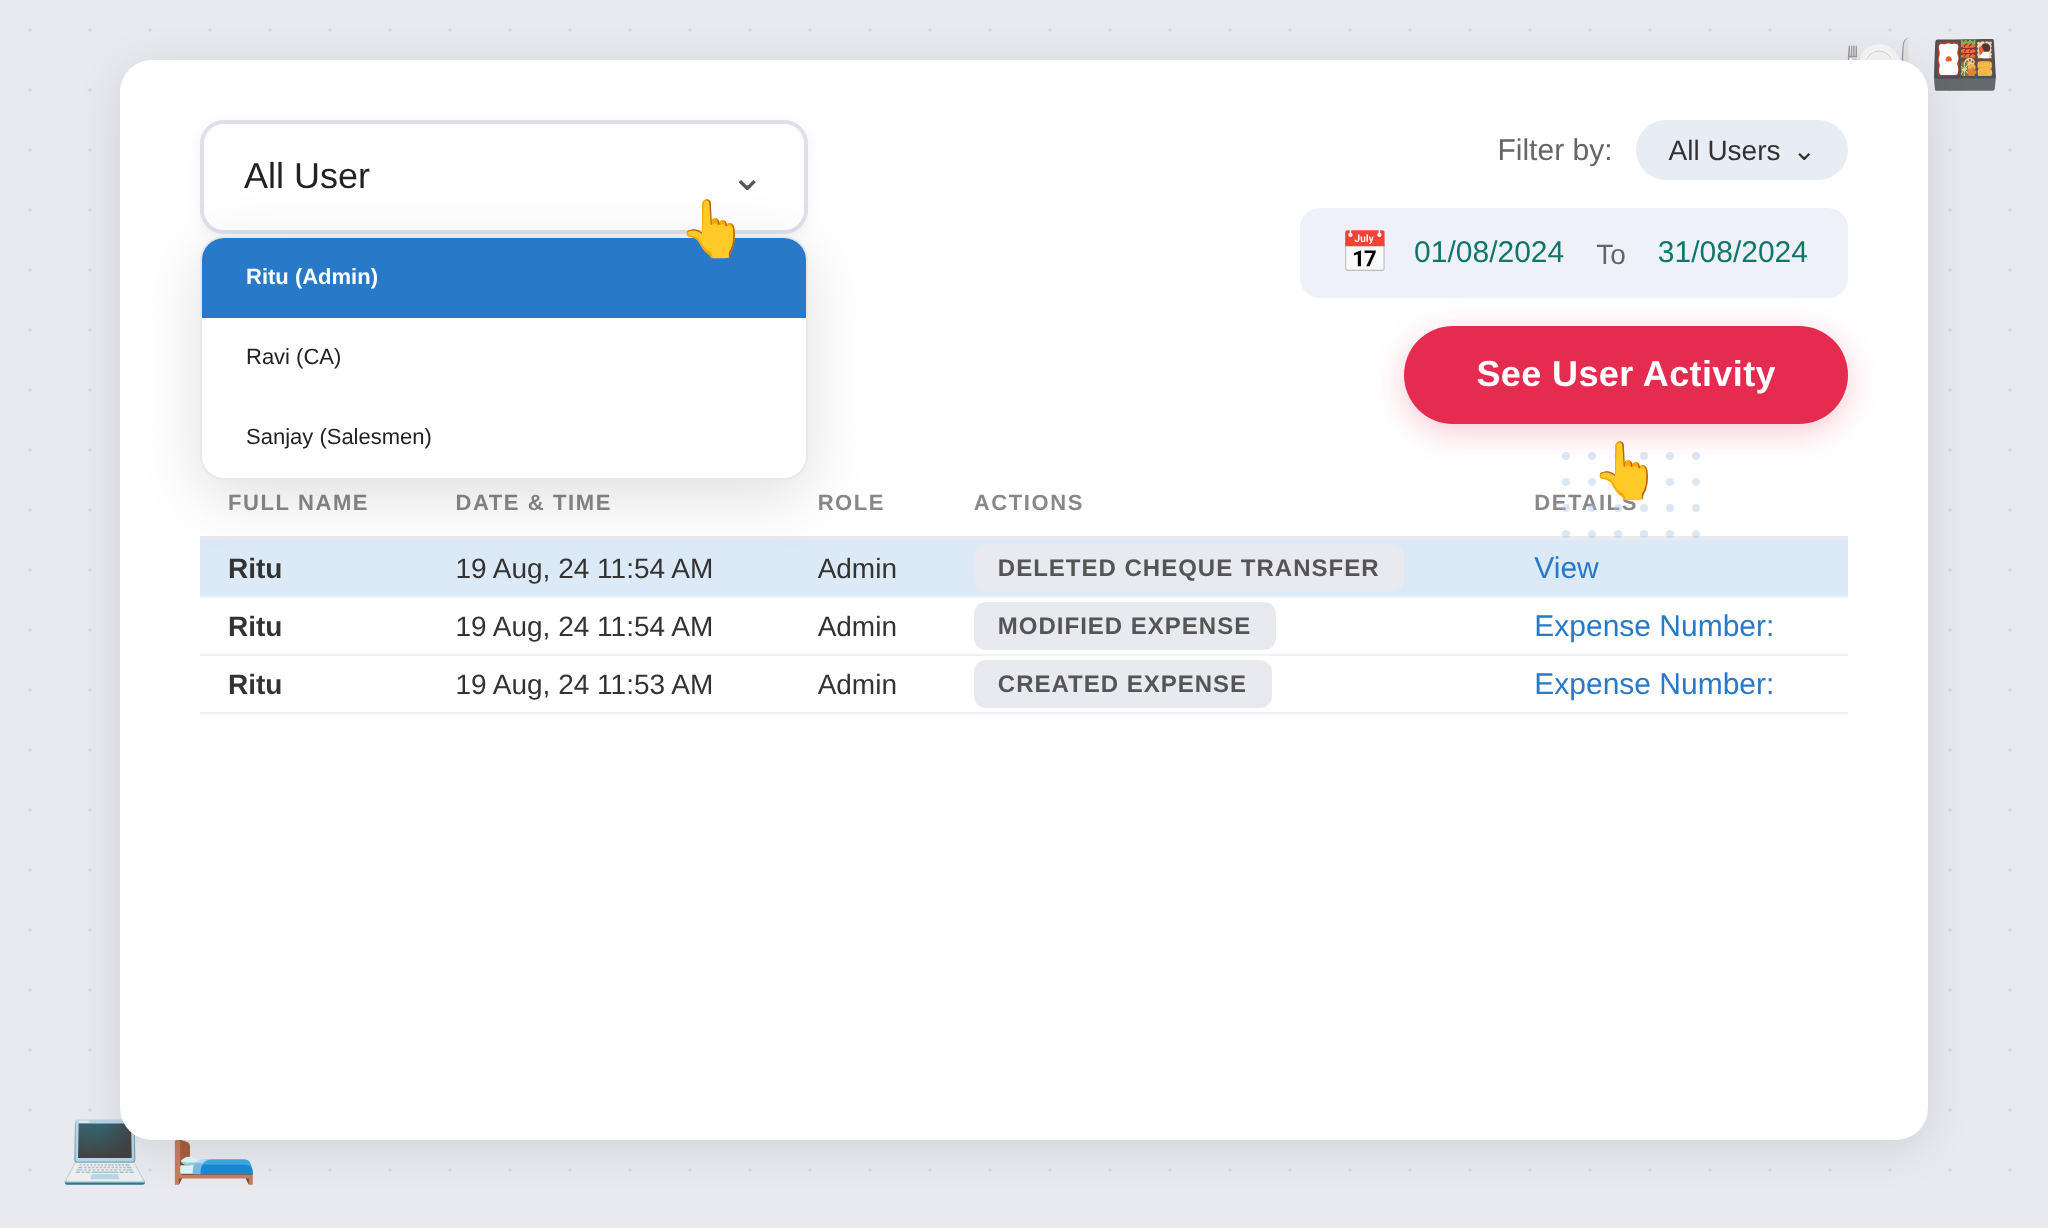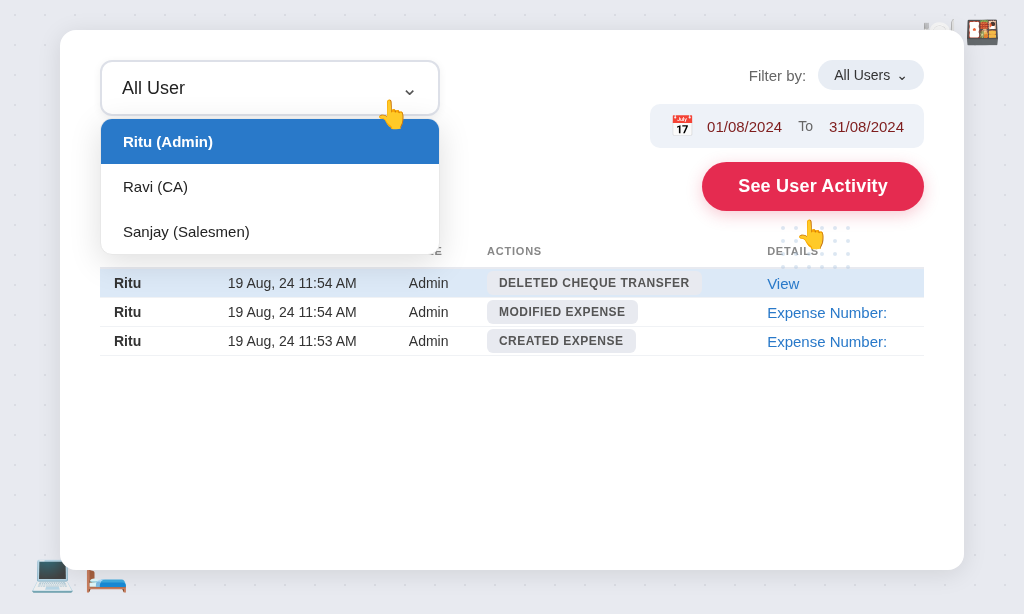--- a/index.html
+++ b/index.html
@@ -38,21 +38,21 @@
       display: flex;
       align-items: flex-start;
       justify-content: space-between;
       margin-bottom: 24px;
       gap: 40px;
     }
 
     
     .dropdown-section {
       position: relative;
-      width: 340px;
+      width: 304px;
       flex-shrink: 0;
     }
 
     .dropdown-trigger {
       display: flex;
       align-items: center;
       justify-content: space-between;
       border: 2px solid #dde0e8;
       border-radius: 12px;
       padding: 14px 20px;
@@ -77,21 +77,21 @@
       background: #fff;
       border-radius: 12px;
       box-shadow: 0 8px 32px rgba(0,0,0,0.13);
       z-index: 10;
       overflow: hidden;
       border: 1px solid #e8e8e8;
     }
 
     .dropdown-item {
       padding: 14px 22px;
-      font-size: 15px;
+      font-size: 11px;
       cursor: pointer;
       color: #222;
     }
 
     .dropdown-item.selected {
       background: #2979c9;
       color: #fff;
       font-weight: 600;
     }
 
@@ -160,21 +160,21 @@
     }
 
     .calendar-icon {
       color: #4a6fa5;
       font-size: 20px;
     }
 
     .date-text {
       font-size: 15px;
       font-weight: 500;
-      color: #7f1d1d;
+      color: #0f766e;
     }
 
     .date-to {
       font-size: 14px;
       color: #666;
       padding: 0 4px;
     }
 
     .see-activity-btn {
       background: #e52b50;

